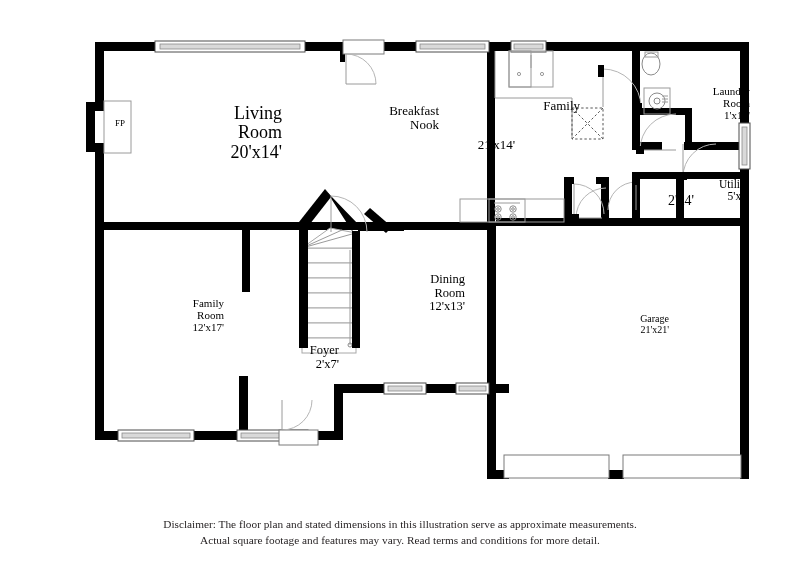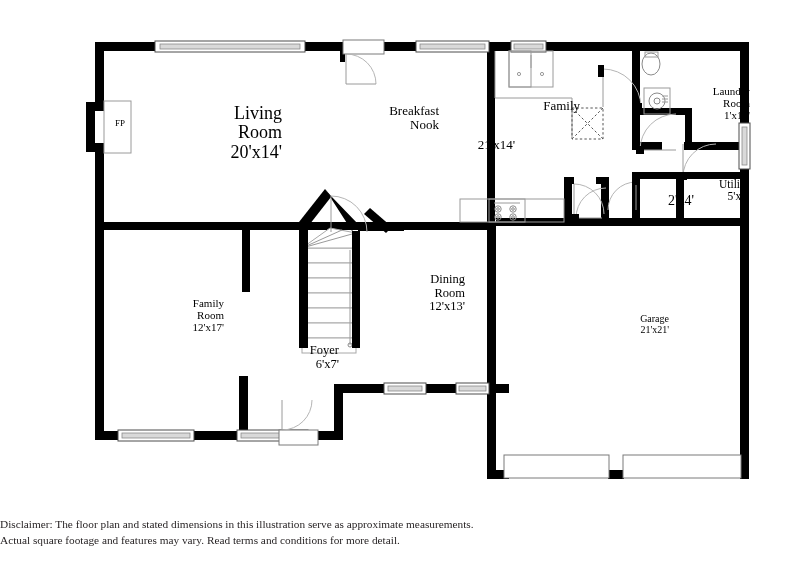--- a/index.html
+++ b/index.html
@@ -2,21 +2,21 @@
 <html><head>
 <meta charset="utf-8">
 <style>
   html,body{margin:0;padding:0;background:#ffffff;}
   body{width:800px;height:582px;font-family:"Liberation Serif",serif;color:#000;}
   #stage{position:relative;width:800px;height:582px;overflow:hidden;background:#fff;}
   #plan{position:absolute;left:0;top:0;width:800px;height:510px;}
   .lbl{position:absolute;text-align:right;font-family:"Liberation Serif",serif;font-weight:normal;color:#000;line-height:1.08;white-space:nowrap;}
   .lbl .nm{display:block;}
   .lbl .dim{display:block;}
-  #disclaimer{position:absolute;left:0;top:516px;width:800px;text-align:left;
+  #disclaimer{position:absolute;left:0;top:516px;width:800px;text-align:center;
       font-family:"Liberation Serif",serif;font-size:11.3px;color:#231f20;line-height:1.45;}
   #disclaimer div{white-space:nowrap;}
 </style>
 </head>
 <body>
 
 <div id="stage">
 
   <svg id="plan" viewBox="0 0 800 510">
     <defs>
@@ -336,21 +336,21 @@
   </div>
 
   <div class="lbl" style="left:365px;top:273px;width:100px;font-size:12.5px;">
     <span class="nm">Dining</span>
     <span class="nm">Room</span>
     <span class="dim">12'x13'</span>
   </div>
 
   <div class="lbl" style="left:249px;top:332px;width:90px;font-size:12.5px;margin-top:12px;">
     <span class="nm">Foyer</span>
-    <span class="dim">6'x7'</span>
+    <span class="dim">2'x7'</span>
   </div>
 
   <div class="lbl" style="left:569px;top:314px;width:100px;font-size:10px;">
     <span class="nm">Garage</span>
     <span class="dim">21'x21'</span>
   </div>
 
   <div class="lbl" style="left:95px;top:119px;width:30px;font-size:9px;">
     <span class="nm">FP</span>
   </div>

